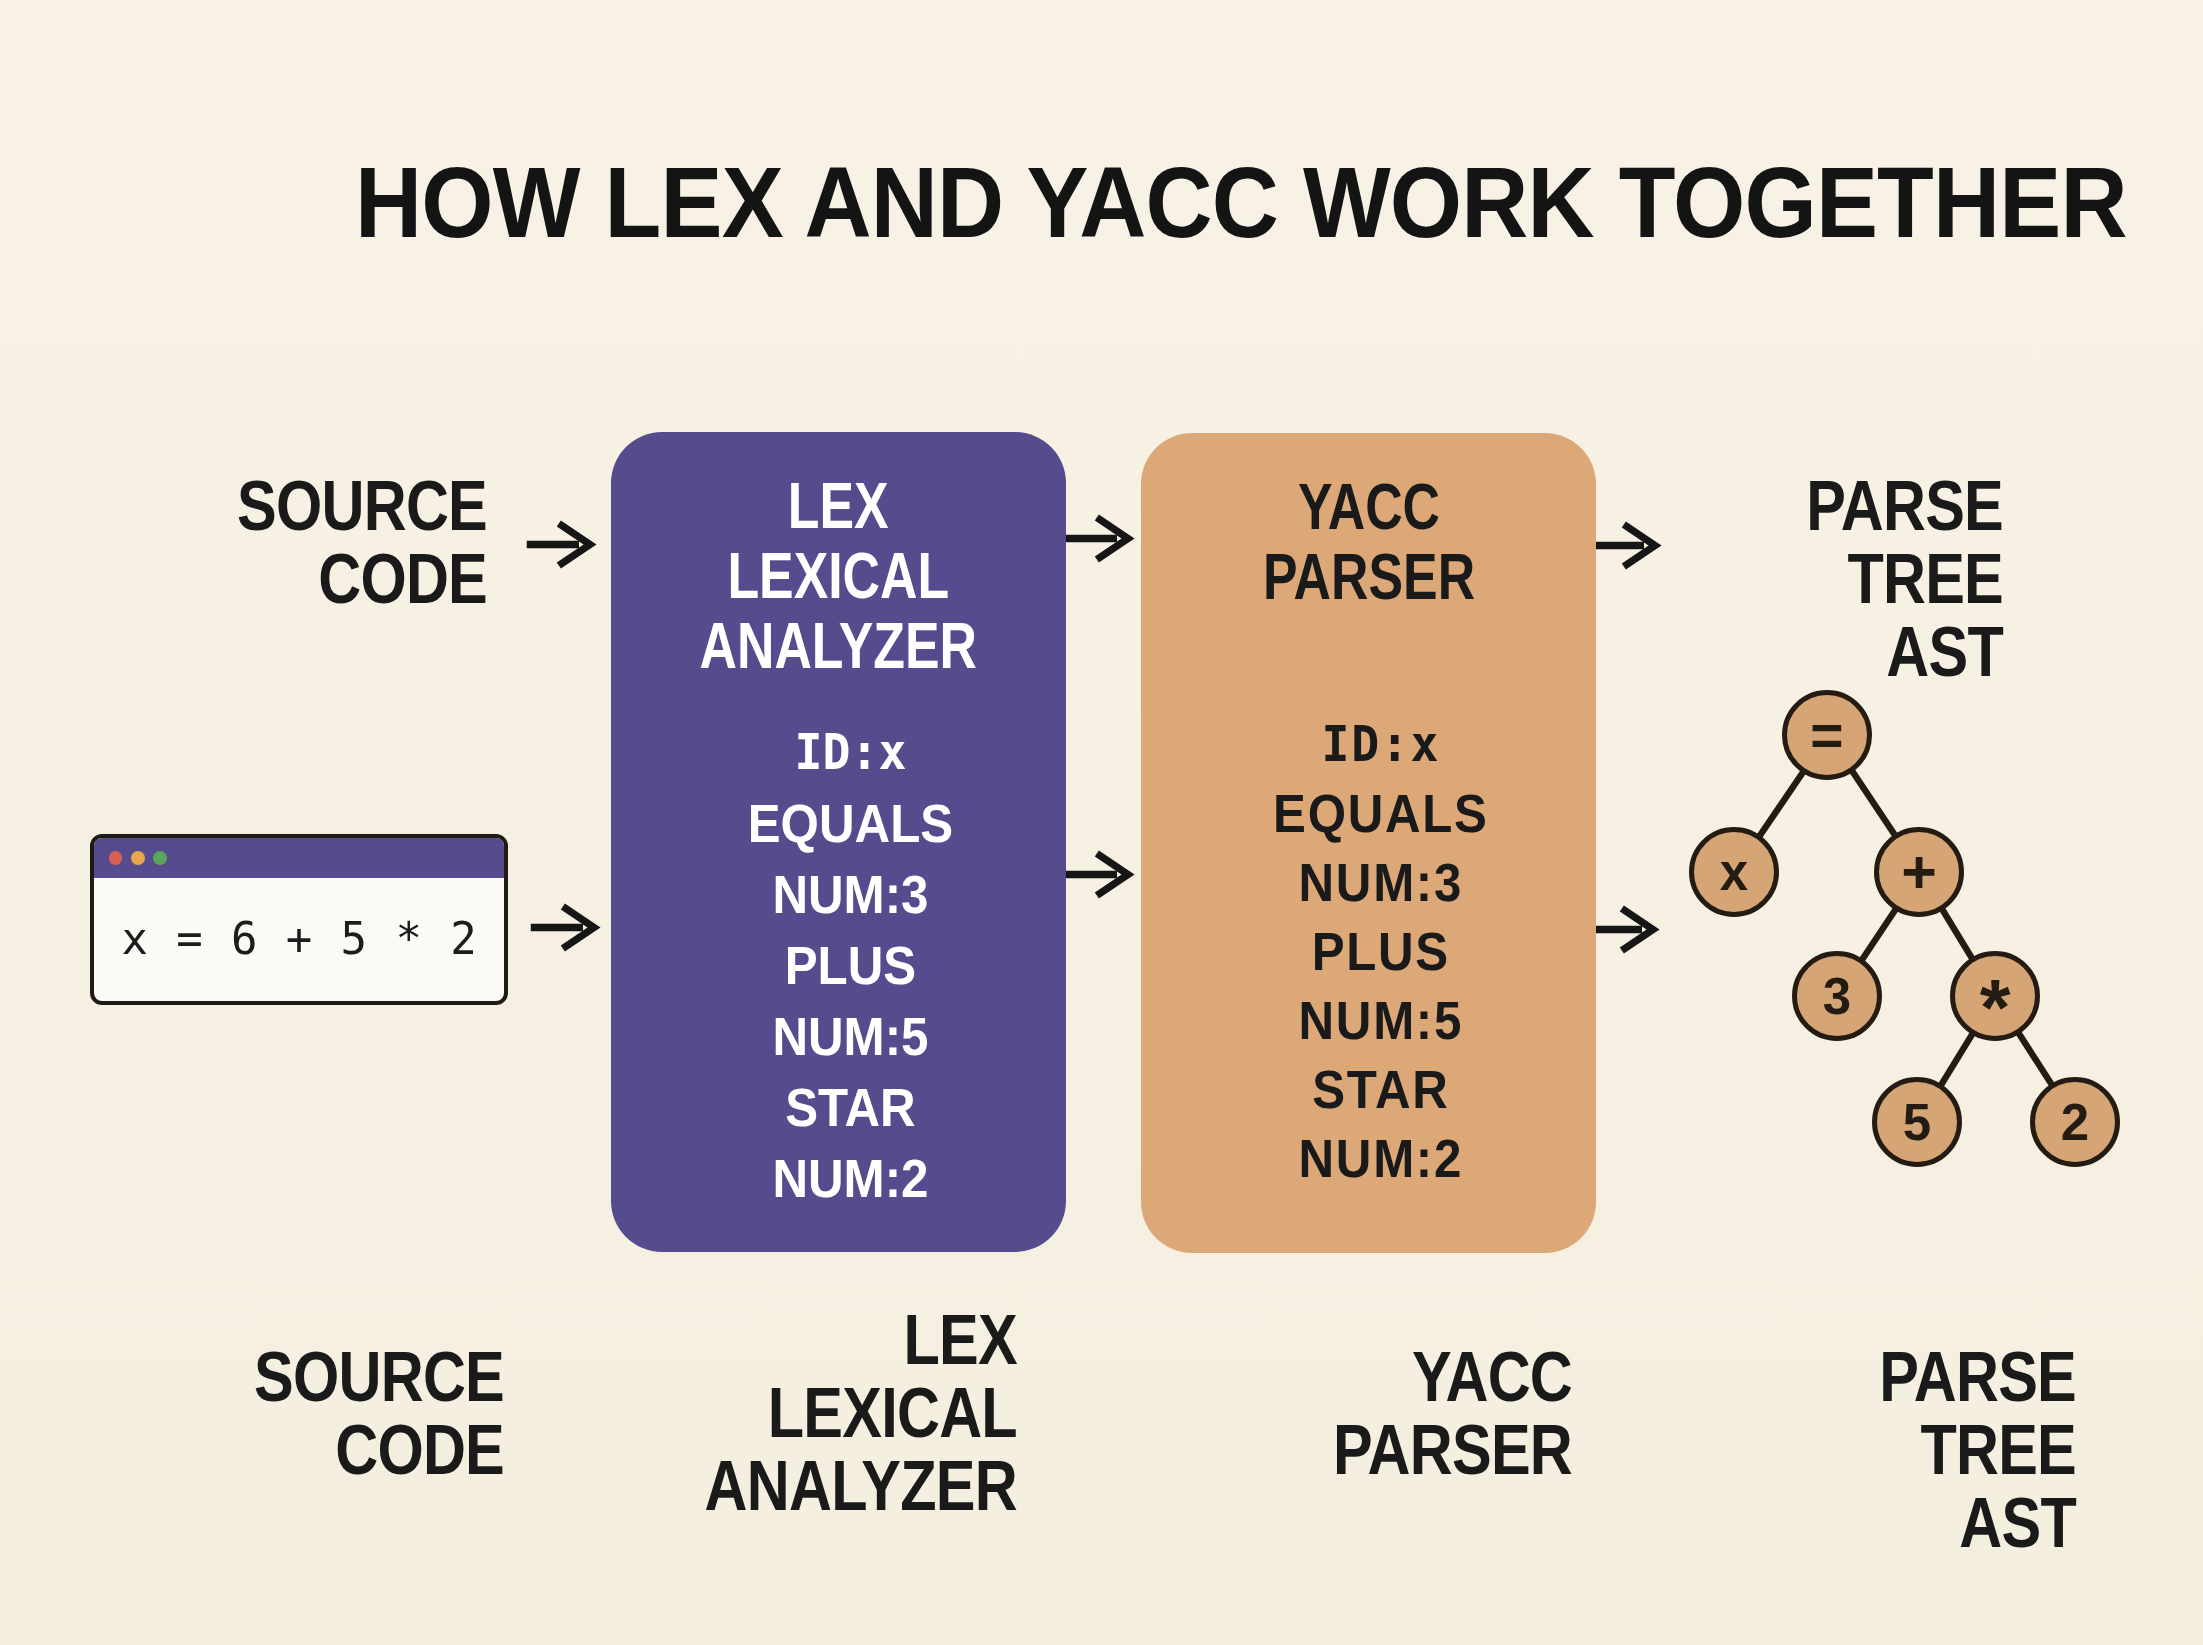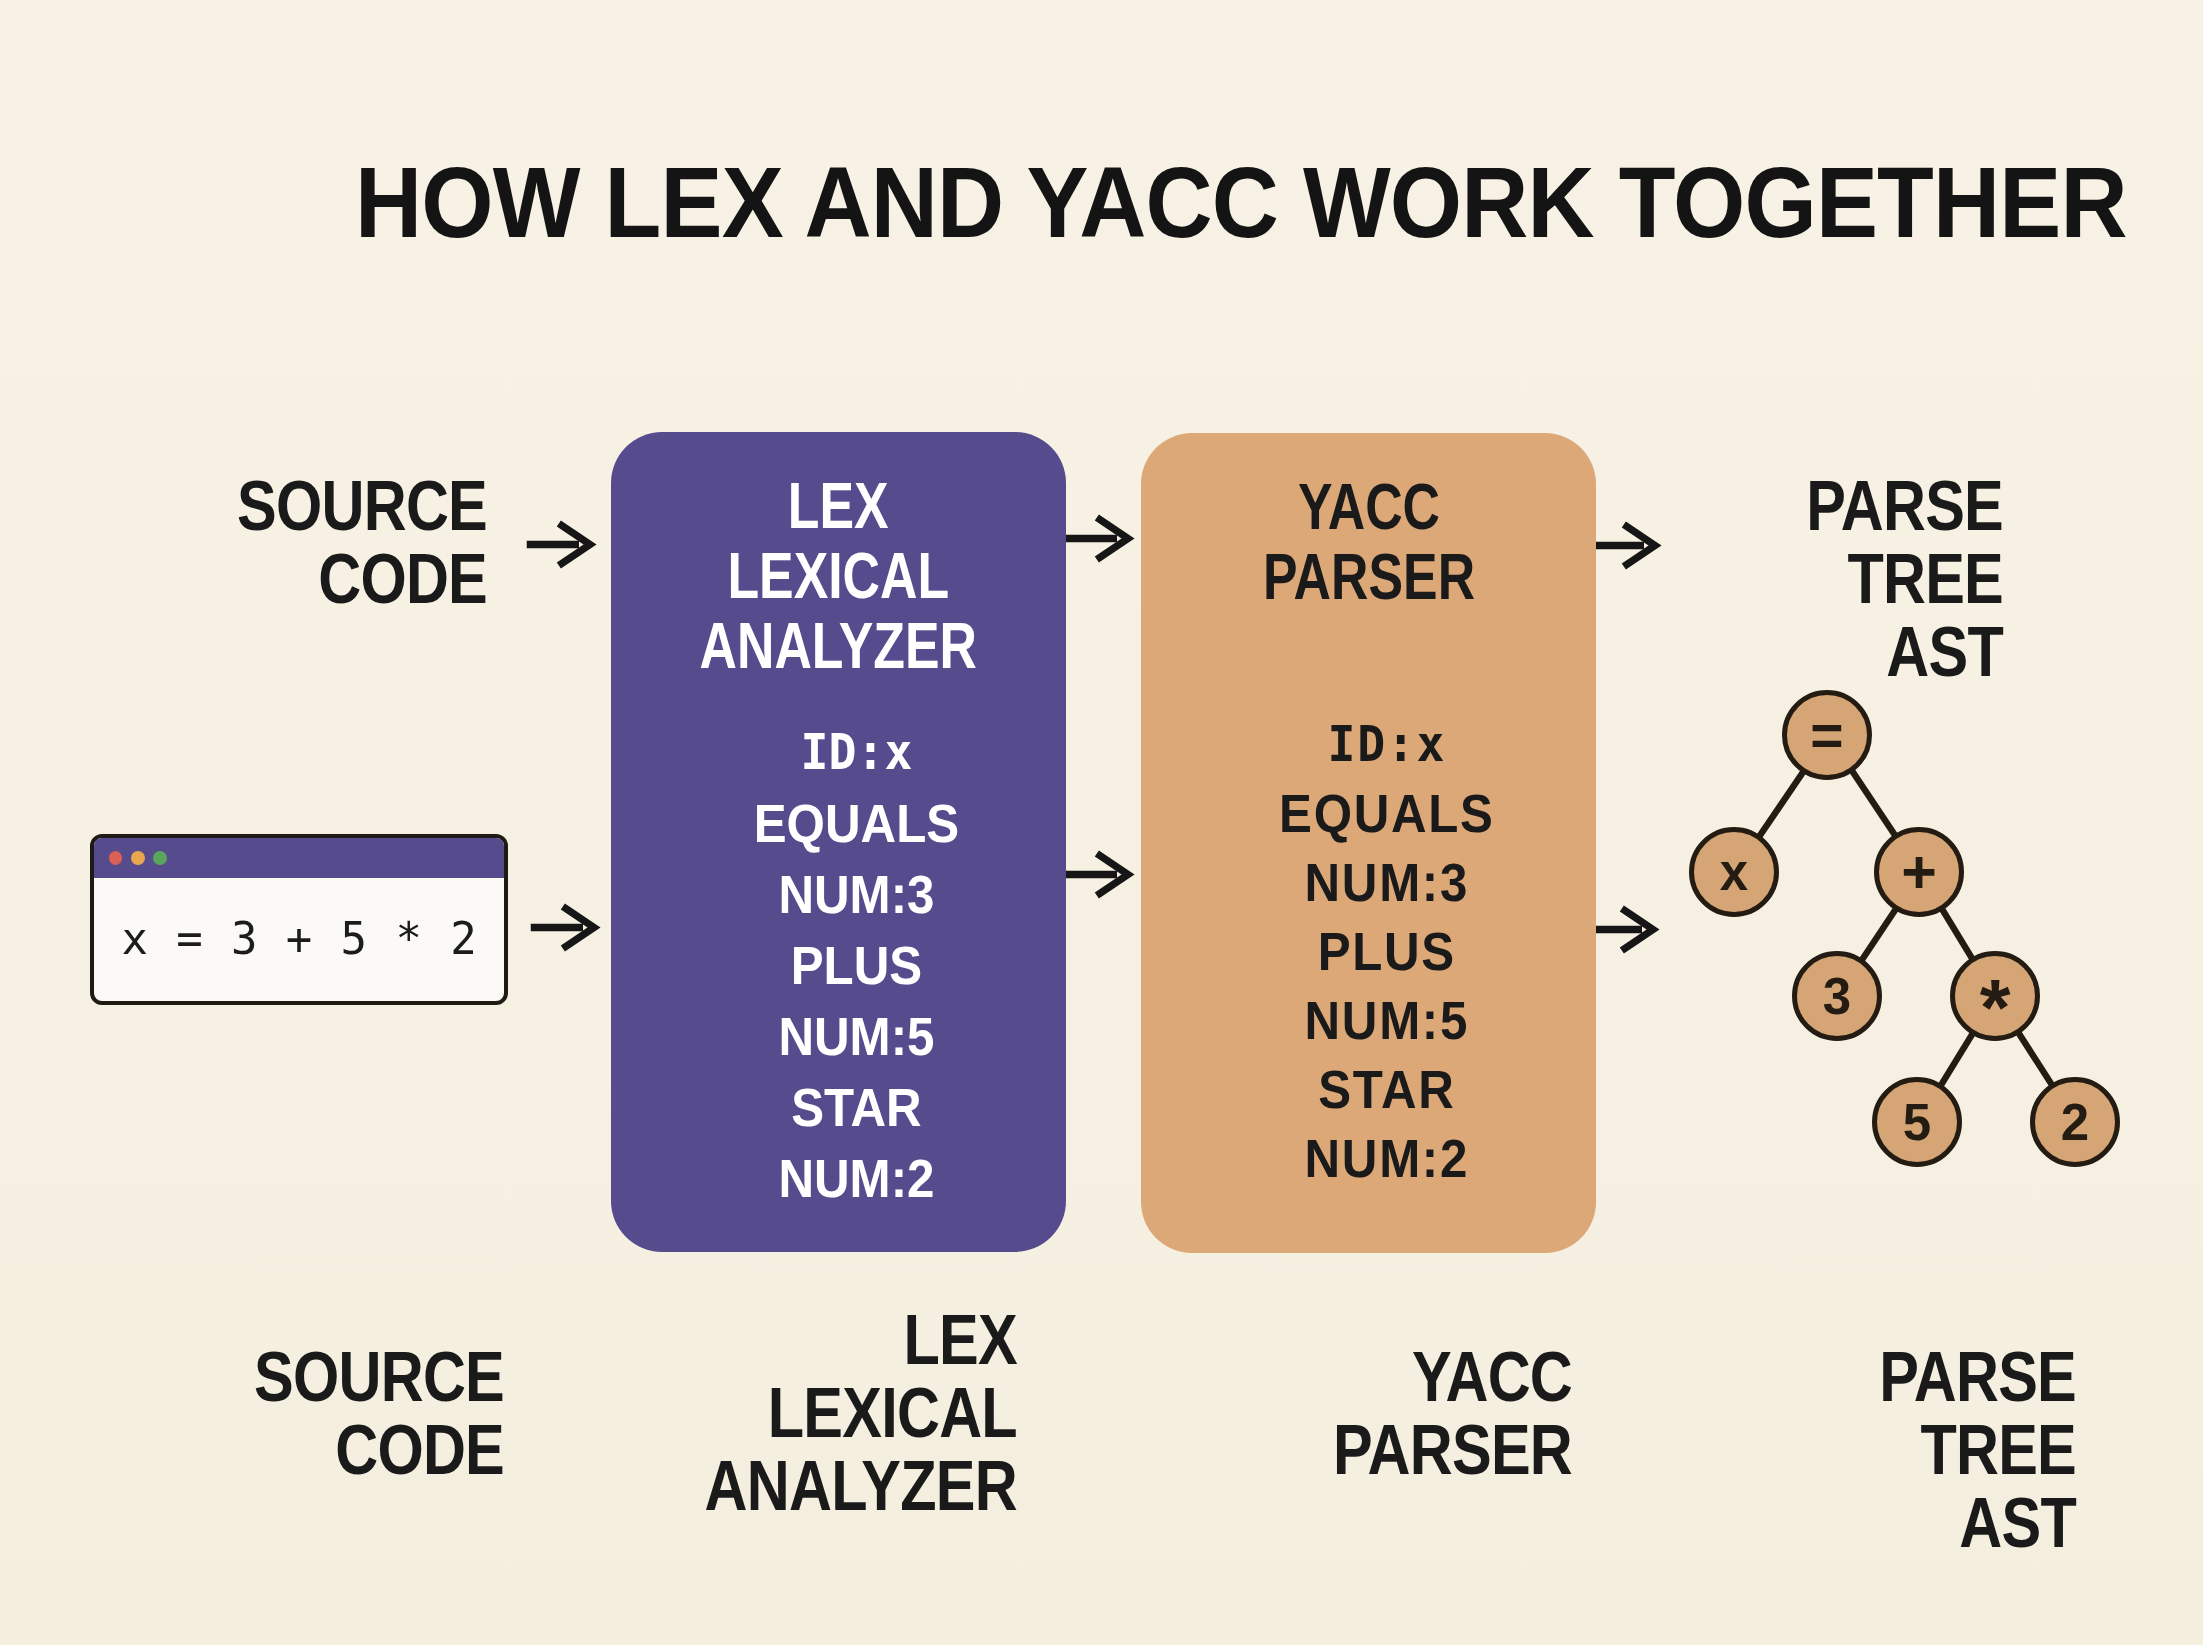--- a/index.html
+++ b/index.html
@@ -34,21 +34,21 @@
   .arrow svg{width:100%;height:100%;display:block;}
   .a1{left:524px;top:517px;} .a2{left:1062px;top:511px;} .a3{left:1589px;top:518px;}
   .a4{left:528px;top:900px;} .a5{left:1062px;top:847px;} .a6{left:1587px;top:902px;}
   
   .pbox{position:absolute;width:455px;height:820px;border-radius:51px;text-align:center;}
   .box-lex{left:611px;top:432px;background:var(--c-lex-box);color:var(--c-text-light);}
   .box-yacc{left:1141px;top:433px;background:var(--c-yacc-box);color:#1A1A1A;}
   .box-title{margin-top:39px;font-size:64px;line-height:70px;font-weight:800;}
   .box-title .squeeze{transform:scaleX(.81);}
   .box-title span{display:block;}
-  .tokens{position:absolute;left:18px;top:285px;width:100%;font-size:53px;line-height:71px;font-weight:700;}
+  .tokens{position:absolute;left:12px;top:285px;width:100%;font-size:53px;line-height:71px;font-weight:700;}
   .box-yacc .tokens{top:277px;line-height:69px;letter-spacing:1.8px;}
   .tokens .squeeze{transform:scaleX(.93);}
   .tok{display:block;}
   .tok.mono{font-family:"DejaVu Sans Mono",monospace;font-size:50px;font-weight:700;}
   
   .code-window{position:absolute;left:90px;top:834px;width:418px;height:171px;
     border:4.6px solid #1F1A14;border-radius:12px;overflow:hidden;background:var(--c-window-body);}
   .window-titlebar{height:40px;background:var(--c-window-titlebar);display:flex;align-items:center;padding-left:14.7px;}
   .window-dot{width:13.8px;height:13.8px;border-radius:50%;margin-right:8.3px;}
   .dot-red{background:var(--c-dot-red);} .dot-yellow{background:var(--c-dot-yellow);} .dot-green{background:var(--c-dot-green);}
@@ -166,21 +166,21 @@
     </div>
   </div>
 
   <div class="code-window">
     <div class="window-titlebar">
       <span class="window-dot dot-red"></span>
       <span class="window-dot dot-yellow"></span>
       <span class="window-dot dot-green"></span>
     </div>
     <div class="window-body">
-      <span class="code-text">x = 3 + 5 * 2</span>
+      <span class="code-text">x = 6 + 5 * 2</span>
     </div>
   </div>
 
   <svg class="tree-edges" viewBox="0 0 520 560">
     <line x1="160" y1="60" x2="58" y2="210" stroke="#241C12" stroke-width="7"></line>
     <line x1="160" y1="60" x2="260" y2="210" stroke="#241C12" stroke-width="7"></line>
     <line x1="260" y1="210" x2="170" y2="345" stroke="#241C12" stroke-width="7"></line>
     <line x1="260" y1="210" x2="342" y2="345" stroke="#241C12" stroke-width="7"></line>
     <line x1="342" y1="345" x2="258" y2="482" stroke="#241C12" stroke-width="7"></line>
     <line x1="342" y1="345" x2="430" y2="482" stroke="#241C12" stroke-width="7"></line>

